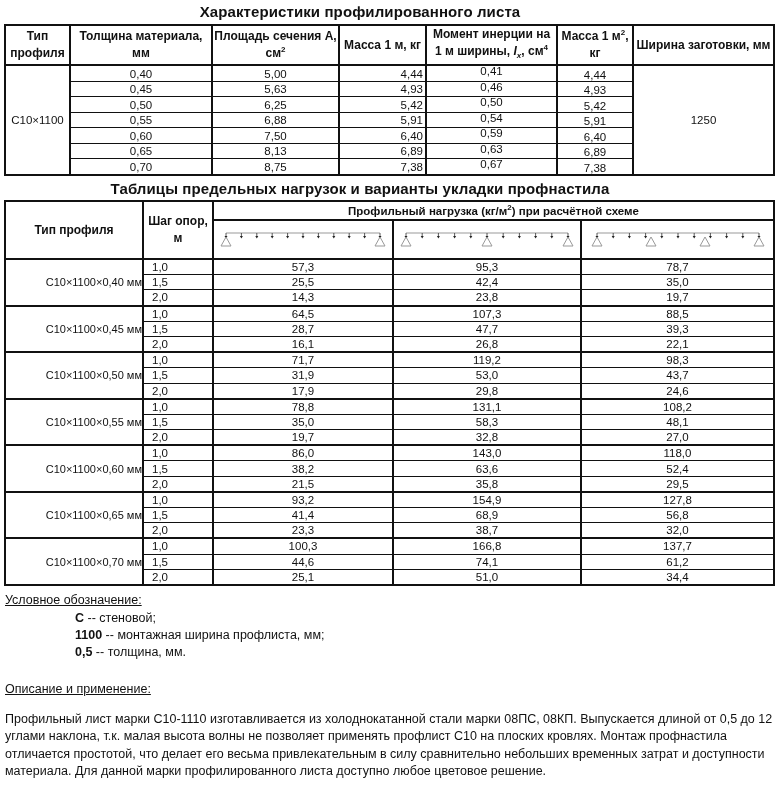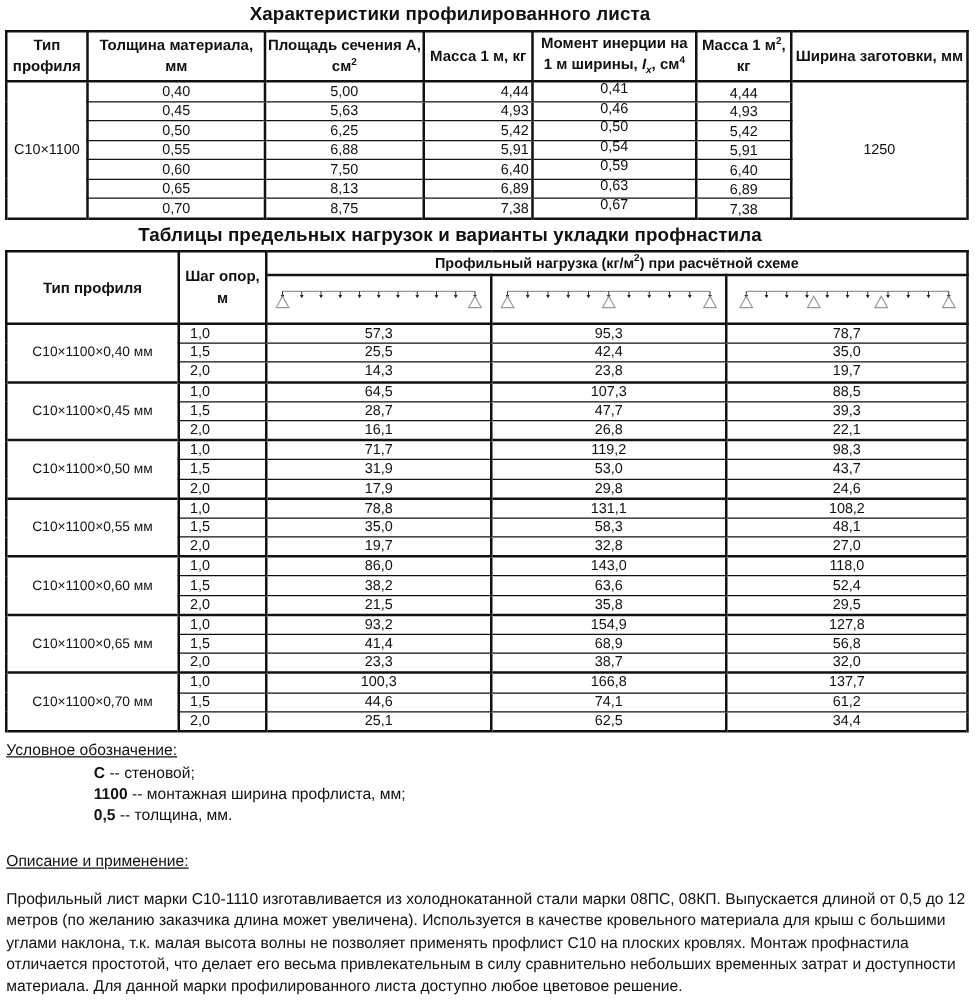--- a/index.html
+++ b/index.html
@@ -21,21 +21,21 @@
   #t1 th { font-size: 12px; font-weight: bold; border: 2px solid #111; line-height: 17px; height: 38px; }
   #t1 td { font-size: 11.5px; border-left: 2px solid #111; border-right: 2px solid #111; border-top: 1.5px solid #111; height: 14.5px; line-height: 14px; }
   #t1 td.merged { border-top: 2px solid #111; }
   sup { font-size: 8px; line-height: 0; vertical-align: super; }
 
   
   #t2 { left: 4px; top: 200px; width: 771px; border: 2.5px solid #111; }
   #t2 th { font-size: 12px; font-weight: bold; border: 2px solid #111; }
   #t2 td { font-size: 11.5px; height: 14.2px; line-height: 14px; border-left: 2px solid #111; border-right: 2px solid #111; border-top: 1.5px solid #111; }
   #t2 tr.group-start td { border-top: 2.5px solid #111; }
-  #t2 td.profile { font-size: 11px; }
+  #t2 td.profile { font-size: 11px; text-align: right; }
   .diagram { display: block; margin: 0 auto; }
 
   
   .legend-title, .desc-title {
     position: absolute; left: 5px; font-size: 12.5px; text-decoration: underline;
   }
   .legend-list { position: absolute; left: 75px; top: 610px; font-size: 12.5px; line-height: 17px; }
   .legend-list b { font-weight: bold; }
   .desc {
     position: absolute; left: 5px; top: 711px; width: 770px;
@@ -377,33 +377,32 @@
       </tr>
       <tr>
         <td style="text-align:left;padding-left:8px">1,5</td>
         <td>44,6</td>
         <td>74,1</td>
         <td>61,2</td>
       </tr>
       <tr>
         <td style="text-align:left;padding-left:8px">2,0</td>
         <td>25,1</td>
-        <td>62,5</td>
+        <td>51,0</td>
         <td>34,4</td>
       </tr>
     </tbody>
 </table>
 
 <div class="legend-title" style="top:593px;">Условное обозначение:</div>
 <div class="legend-list">
   <div><b>С</b><span> -- стеновой;</span></div>
   <div><b>1100</b><span> -- монтажная ширина профлиста, мм;</span></div>
   <div><b>0,5</b><span> -- толщина, мм.</span></div>
 </div>
 
 <div class="desc-title" style="top:649px;margin-top:33px;">Описание и применение:</div>
 <div class="desc">
   <div>Профильный лист марки С10-1110 изготавливается из холоднокатанной стали марки 08ПС, 08КП. Выпускается длиной от 0,5 до 12</div>
-  <div>метров (по желанию заказчика длина может увеличена). Используется в качестве кровельного материала для крыш с большими</div>
   <div>углами наклона, т.к. малая высота волны не позволяет применять профлист С10 на плоских кровлях. Монтаж профнастила</div>
   <div>отличается простотой, что делает его весьма привлекательным в силу сравнительно небольших временных затрат и доступности</div>
   <div>материала.  Для данной марки профилированного листа доступно любое цветовое решение.</div>
 </div>
 
 </body></html>

